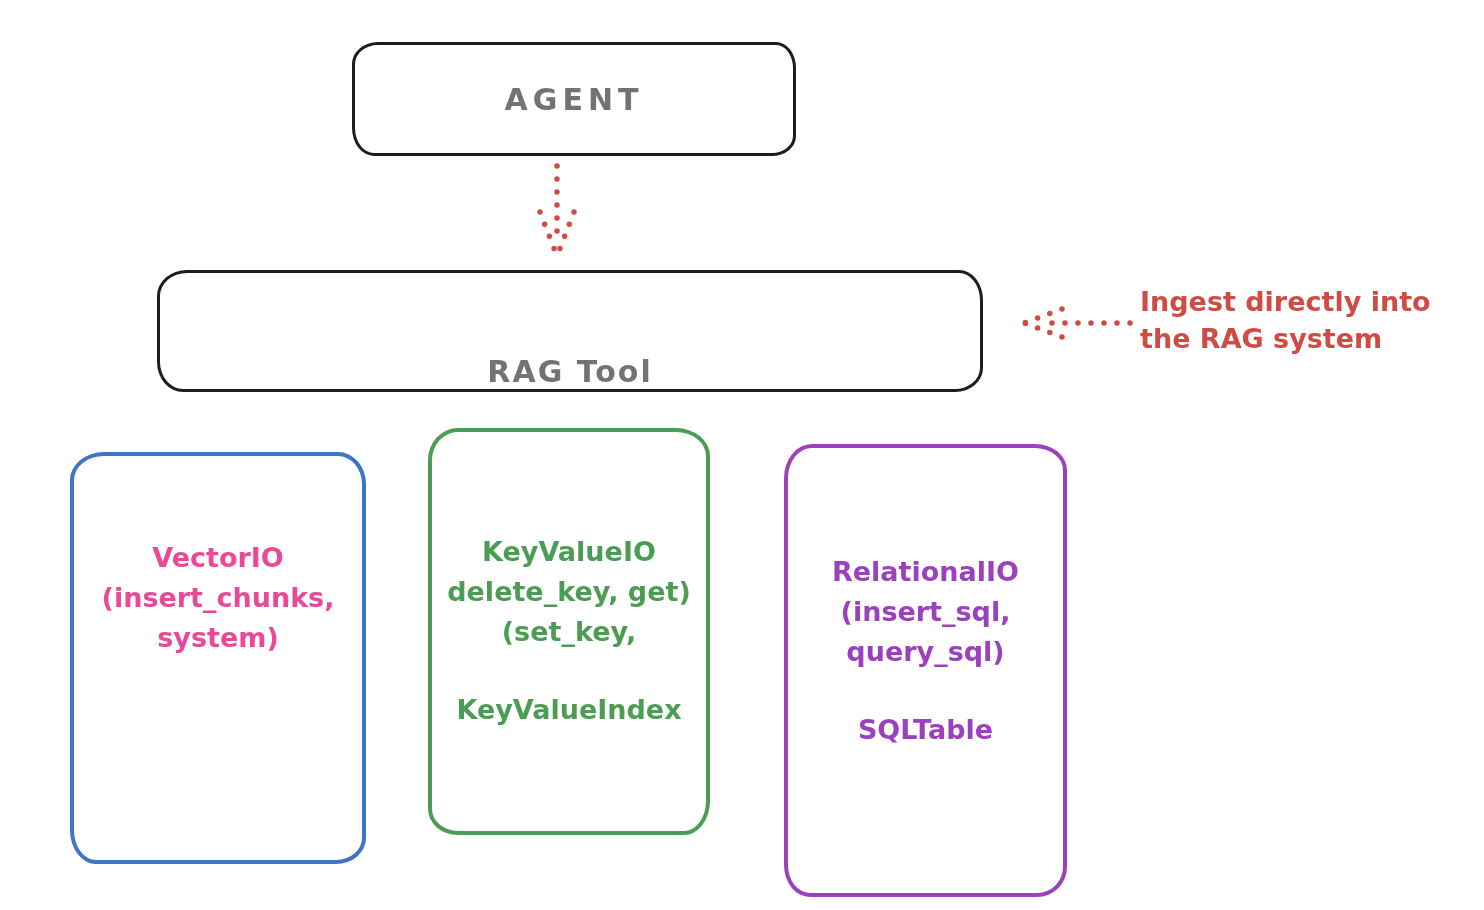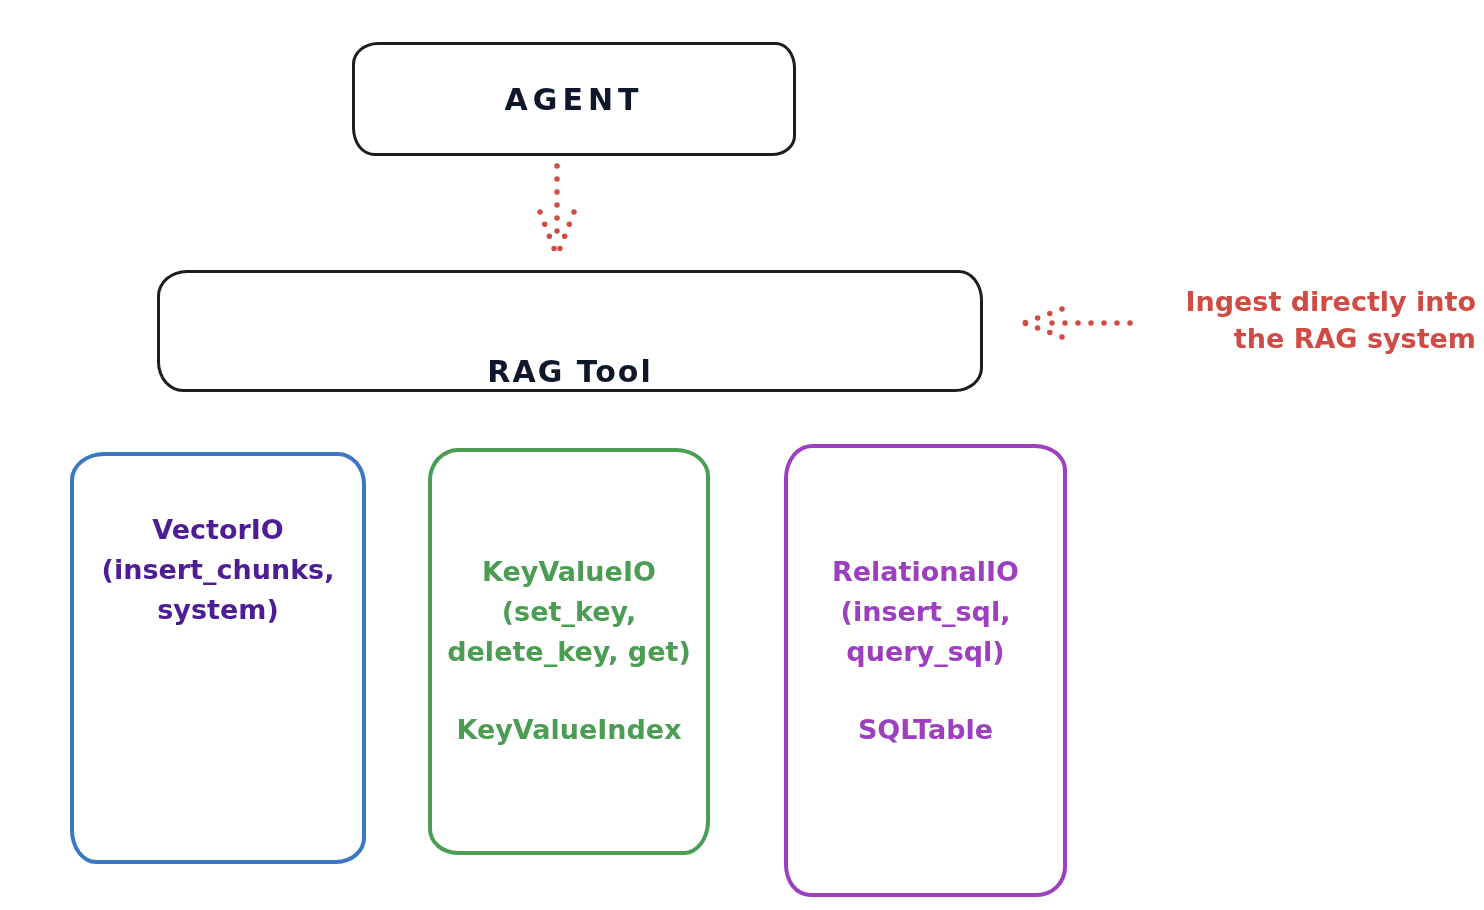--- a/index.html
+++ b/index.html
@@ -13,21 +13,21 @@
   }
   
   .node {
     position: absolute;
     box-sizing: border-box;
     display: flex;
     align-items: center;
     justify-content: center;
     background: #ffffff;
     border: 3.5px solid #1d1d1d;
-    color: #0f172a;
+    color: #737373;
     font-weight: 700;
   }
   .agent-node {
     left: 352px; top: 42px;
     width: 444px; height: 114px;
     border-radius: 26px 20px 24px 22px / 22px 26px 20px 28px;
     font-size: 30px;
     letter-spacing: 5px;
   }
   .rag-node {
@@ -45,21 +45,21 @@
     stroke: #d04b43;
     stroke-width: 5.5;
     stroke-linecap: round;
     stroke-dasharray: 0 13;
   }
   
   .annotation {
     position: absolute;
     left: 1140px; top: 283px;
     width: 336px;
-    text-align: right;
+    text-align: left;
     color: #d04b43;
     font-size: 27px;
     line-height: 37px;
     font-weight: 700;
   }
   
   .backend {
     position: absolute;
     box-sizing: border-box;
     background: #ffffff;
@@ -68,26 +68,26 @@
     text-align: center;
     font-weight: 700;
     font-size: 27px;
     line-height: 40px;
   }
   .backend .sig { margin: 0; }
   .backend .index { margin-top: 38px; }
   .vector-node {
     left: 70px; top: 452px;
     width: 296px; height: 412px;
-    padding-top: 54px;
-    border-color: #3d76c2; color: #4c1d95;
+    padding-top: 82px;
+    border-color: #3d76c2; color: #ec4899;
     border-radius: 34px 28px 30px 26px / 28px 32px 26px 34px;
   }
   .keyvalue-node {
-    left: 428px; top: 448px;
+    left: 428px; top: 428px;
     width: 282px; height: 407px;
     padding-top: 100px;
     border-color: #4b9d53; color: #4b9d53;
     border-radius: 30px 34px 26px 30px / 32px 28px 34px 26px;
   }
   .relational-node {
     left: 784px; top: 444px;
     width: 283px; height: 453px;
     padding-top: 104px;
     border-color: #9c40bf; color: #9c40bf;
@@ -128,22 +128,22 @@
     <div class="sig">
       <div>VectorIO</div>
       <div>(insert_chunks,</div>
       <div>system)</div>
     </div>
   </div>
 
   <div class="backend keyvalue-node">
     <div class="sig">
       <div>KeyValueIO</div>
+      <div>delete_key, get)</div>
       <div>(set_key,</div>
-      <div>delete_key, get)</div>
     </div>
     <div class="index">KeyValueIndex</div>
   </div>
 
   <div class="backend relational-node">
     <div class="sig">
       <div>RelationalIO</div>
       <div>(insert_sql,</div>
       <div>query_sql)</div>
     </div>

